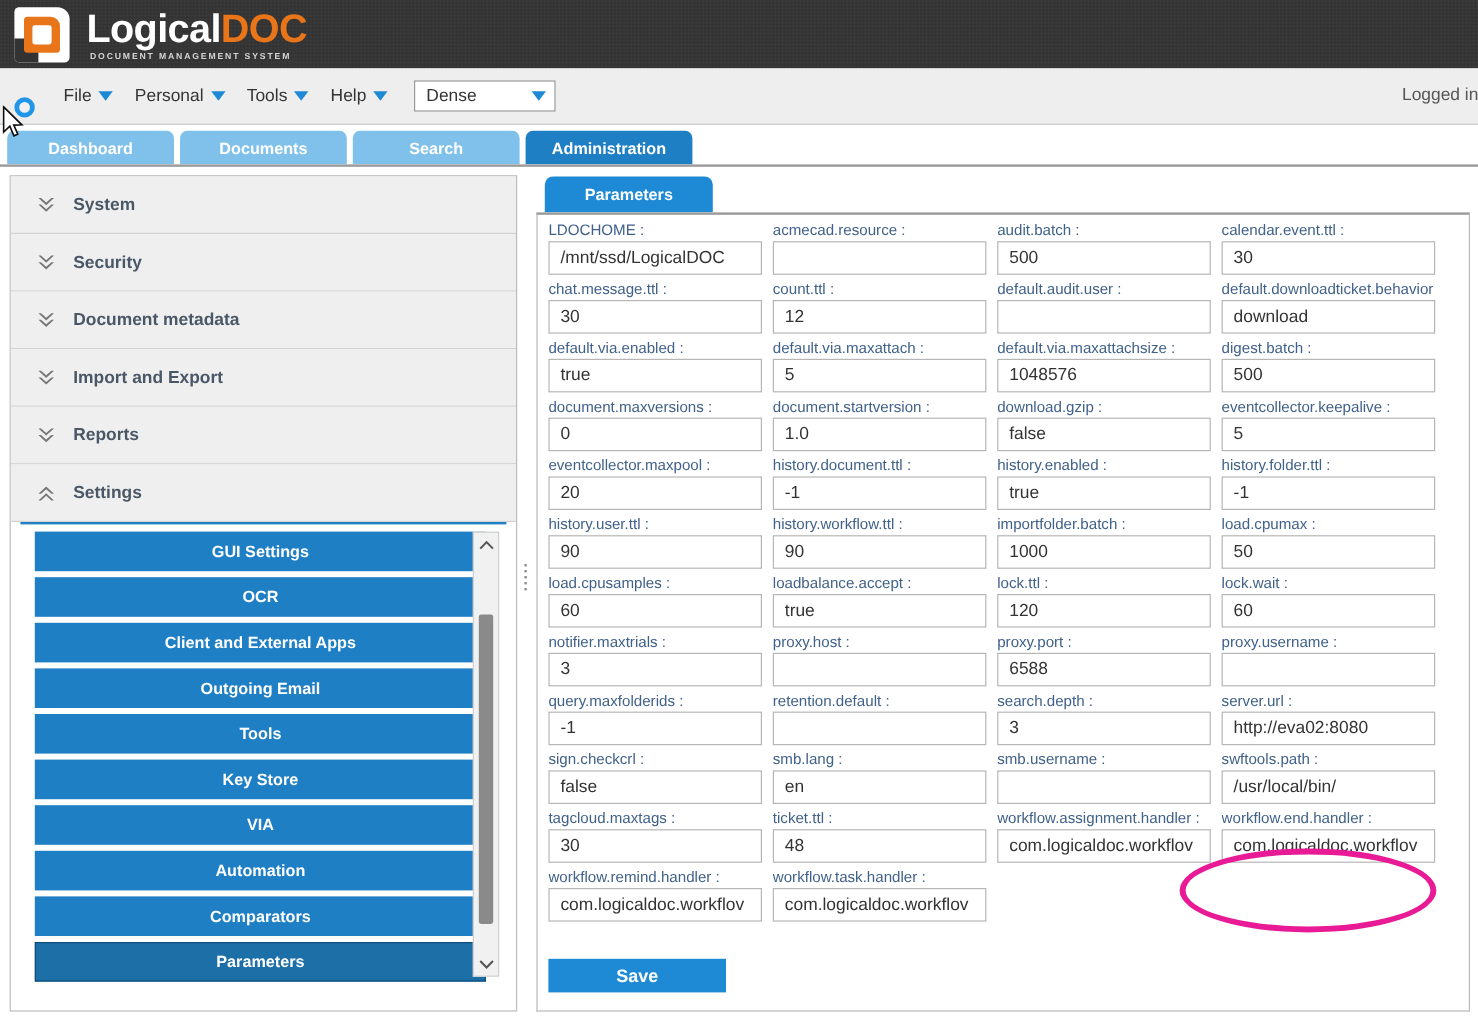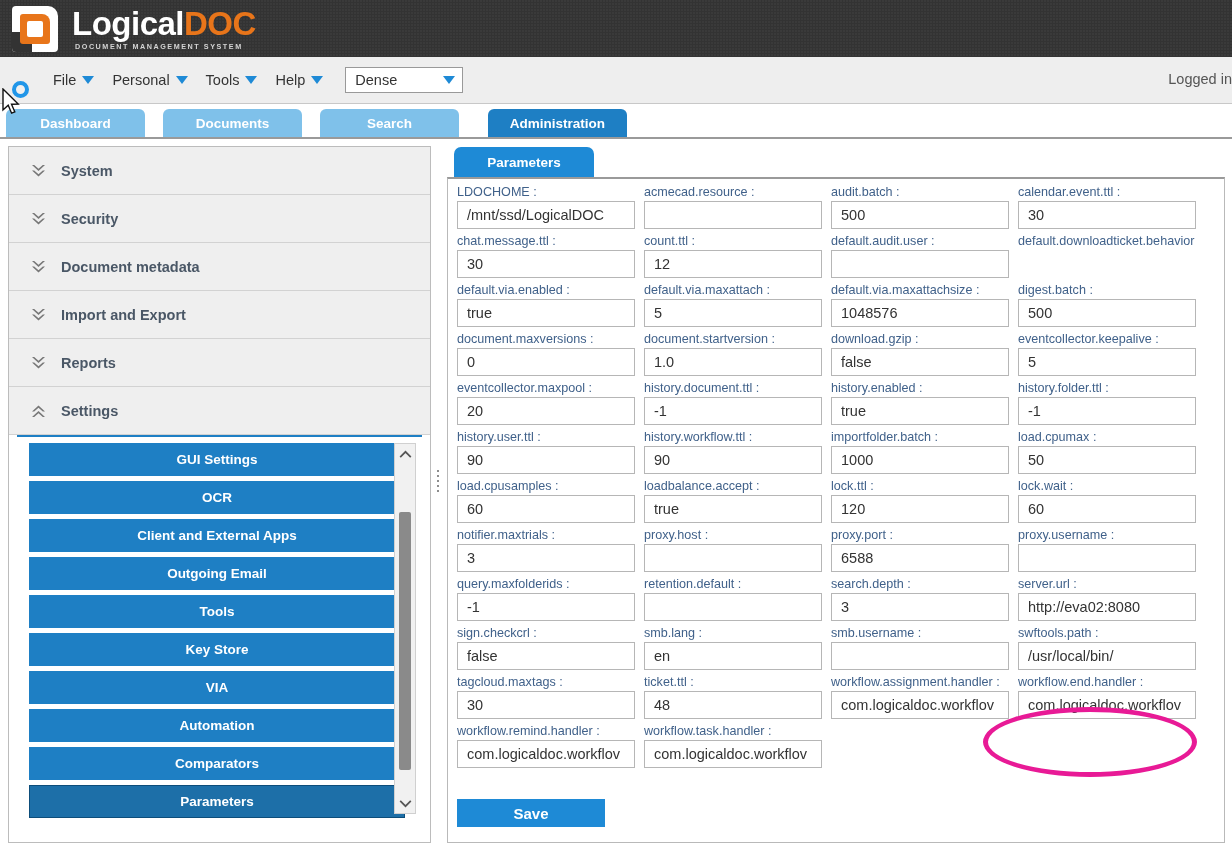--- a/index.html
+++ b/index.html
@@ -109,32 +109,32 @@
     border: 4px solid #2196e8;
     border-radius: 50%;
     background: #f0f0f0;
   }
 
   
   .tabbar {
     position: absolute; left: 0; top: 108px;
     width: 1232px; height: 29px;
     display: flex; align-items: flex-end;
-    gap: 18px; padding-left: 6px;
+    gap: 5px; padding-left: 6px;
   }
   .tab {
     width: 139px; height: 28px;
     background: #7fc1ea;
     color: #ffffff;
     font-size: 13.5px; font-weight: bold;
     display: flex; align-items: center; justify-content: center;
     border-radius: 6px 6px 0 0;
     cursor: pointer;
   }
-  .tab.active { background: #1e7fc4; margin-left: 11px; }
+  .tab.active { background: #1e7fc4; }
 
   
   .content {
     position: absolute; left: 0; top: 137px;
     width: 1232px; height: 712px;
     background: #ffffff;
     border-top: 2px solid #9a9a9a;
   }
 
   
@@ -468,20 +468,21 @@
           <div class="pfield">
             <div class="plabel">count.ttl :</div>
             <div class="pinput">12</div>
           </div>
           <div class="pfield">
             <div class="plabel">default.audit.user :</div>
             <div class="pinput"></div>
           </div>
           <div class="pfield">
             <div class="plabel">default.downloadticket.behavior :</div>
+            <div class="pinput">download</div>
           </div>
           <div class="pfield">
             <div class="plabel">default.via.enabled :</div>
             <div class="pinput">true</div>
           </div>
           <div class="pfield">
             <div class="plabel">default.via.maxattach :</div>
             <div class="pinput">5</div>
           </div>
           <div class="pfield">

